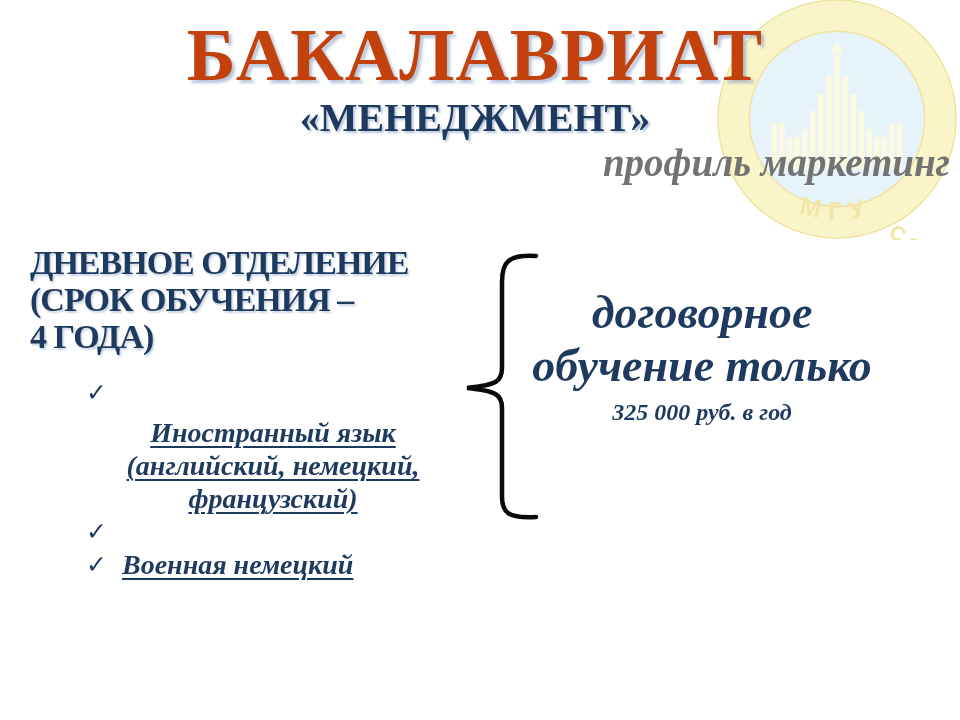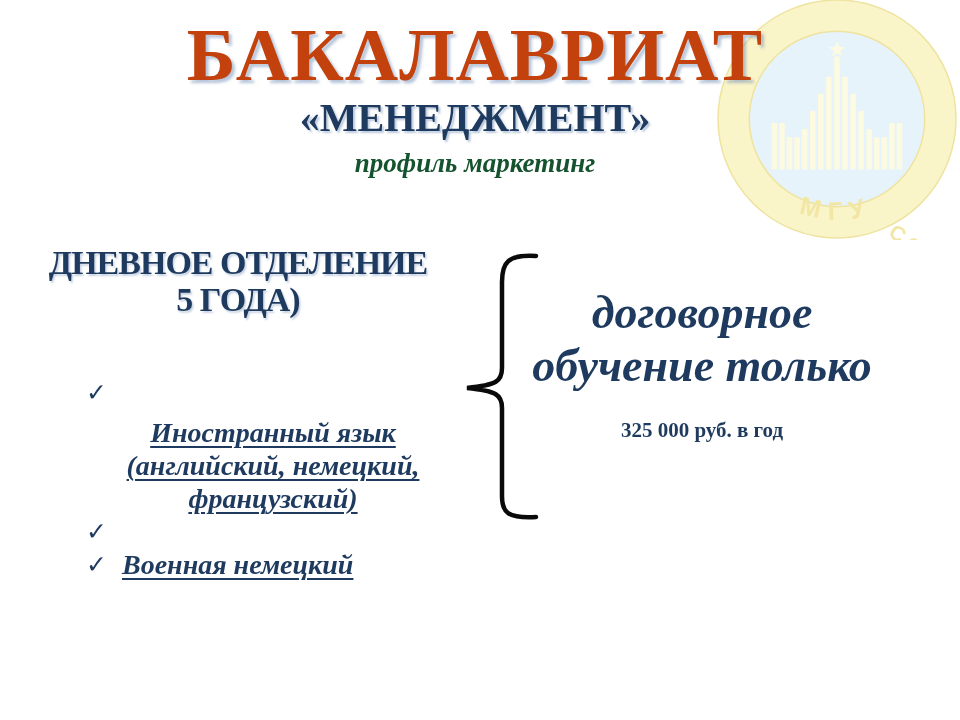--- a/index.html
+++ b/index.html
@@ -16,26 +16,26 @@
   .title-block{position:absolute;left:0;top:18px;width:950px;text-align:center;z-index:2;}
   .main-title{
     font-size:74px;font-weight:bold;line-height:74px;letter-spacing:1px;color:#c2410c;
     text-shadow:3px 3px 3px rgba(120,148,185,0.55);
   }
   .sub-title{
     font-size:40px;font-weight:bold;line-height:52px;color:#1E3A5E;
     text-shadow:2px 2px 2px rgba(120,148,185,0.5);
   }
   .profile-line{
-    font-size:27px;font-style:italic;font-weight:bold;line-height:38px;color:#14532d;
+    font-size:39px;font-style:italic;font-weight:bold;line-height:38px;color:#737373;text-align:right;
   }
 
   
   .left-heading{
-    position:absolute;left:30px;top:244px;width:416px;text-align:center;
+    position:absolute;left:30px;top:244px;width:416px;text-align:left;
     font-size:34px;font-weight:bold;line-height:37px;letter-spacing:-1px;color:#1E3A5E;
     text-shadow:1.5px 1.5px 2px rgba(130,155,190,0.45);
   }
   .bullet-list{
     position:absolute;left:86px;top:376px;width:350px;
     list-style:none;margin:0;padding:0;
     font-size:28px;font-style:italic;font-weight:bold;line-height:33px;color:#1E3A5E;
   }
   .bullet-item{display:flex;align-items:flex-start;}
   .check{
@@ -50,21 +50,21 @@
 
   
   .brace{position:absolute;left:450px;top:248px;}
 
   
   .right-block{position:absolute;left:518px;top:286px;width:368px;text-align:center;}
   .offer-line{
     font-size:46px;font-style:italic;font-weight:bold;line-height:53px;color:#1E3A5E;
   }
   .price-line{
-    font-size:21px;font-weight:bold;line-height:36px;margin-top:20px;color:#1E3A5E;
+    font-size:24px;font-weight:bold;line-height:36px;margin-top:2px;color:#1E3A5E;font-style:italic;
   }
 </style>
 </head>
 <body>
 
 <div class="logo">
   <svg width="242" height="242" viewBox="0 0 240 240">
     <defs>
       <path id="arcTop" d="M 120,223 A 103,103 0 1 1 119.9,223" fill="none"></path>
       <path id="arcBottom" d="M 45,186 A 100,100 0 0 0 195,186" fill="none"></path>
@@ -103,21 +103,22 @@
 </div>
 
 <div class="title-block">
   <div class="main-title">БАКАЛАВРИАТ</div>
   <div class="sub-title">«МЕНЕДЖМЕНТ»</div>
   <div class="profile-line">профиль маркетинг</div>
 </div>
 
 <div class="left-heading">
   <div>ДНЕВНОЕ ОТДЕЛЕНИЕ</div>
-  <div>5 ГОДА)</div>
+  <div>(СРОК ОБУЧЕНИЯ –</div>
+  <div>4 ГОДА)</div>
 </div>
 
 <ul class="bullet-list">
   <li class="bullet-item">
     <span class="check">✓</span>
     <span class="bullet-text wrap">Иностранный язык
 (английский, немецкий,
 французский)</span>
   </li>
   <li class="bullet-item">

